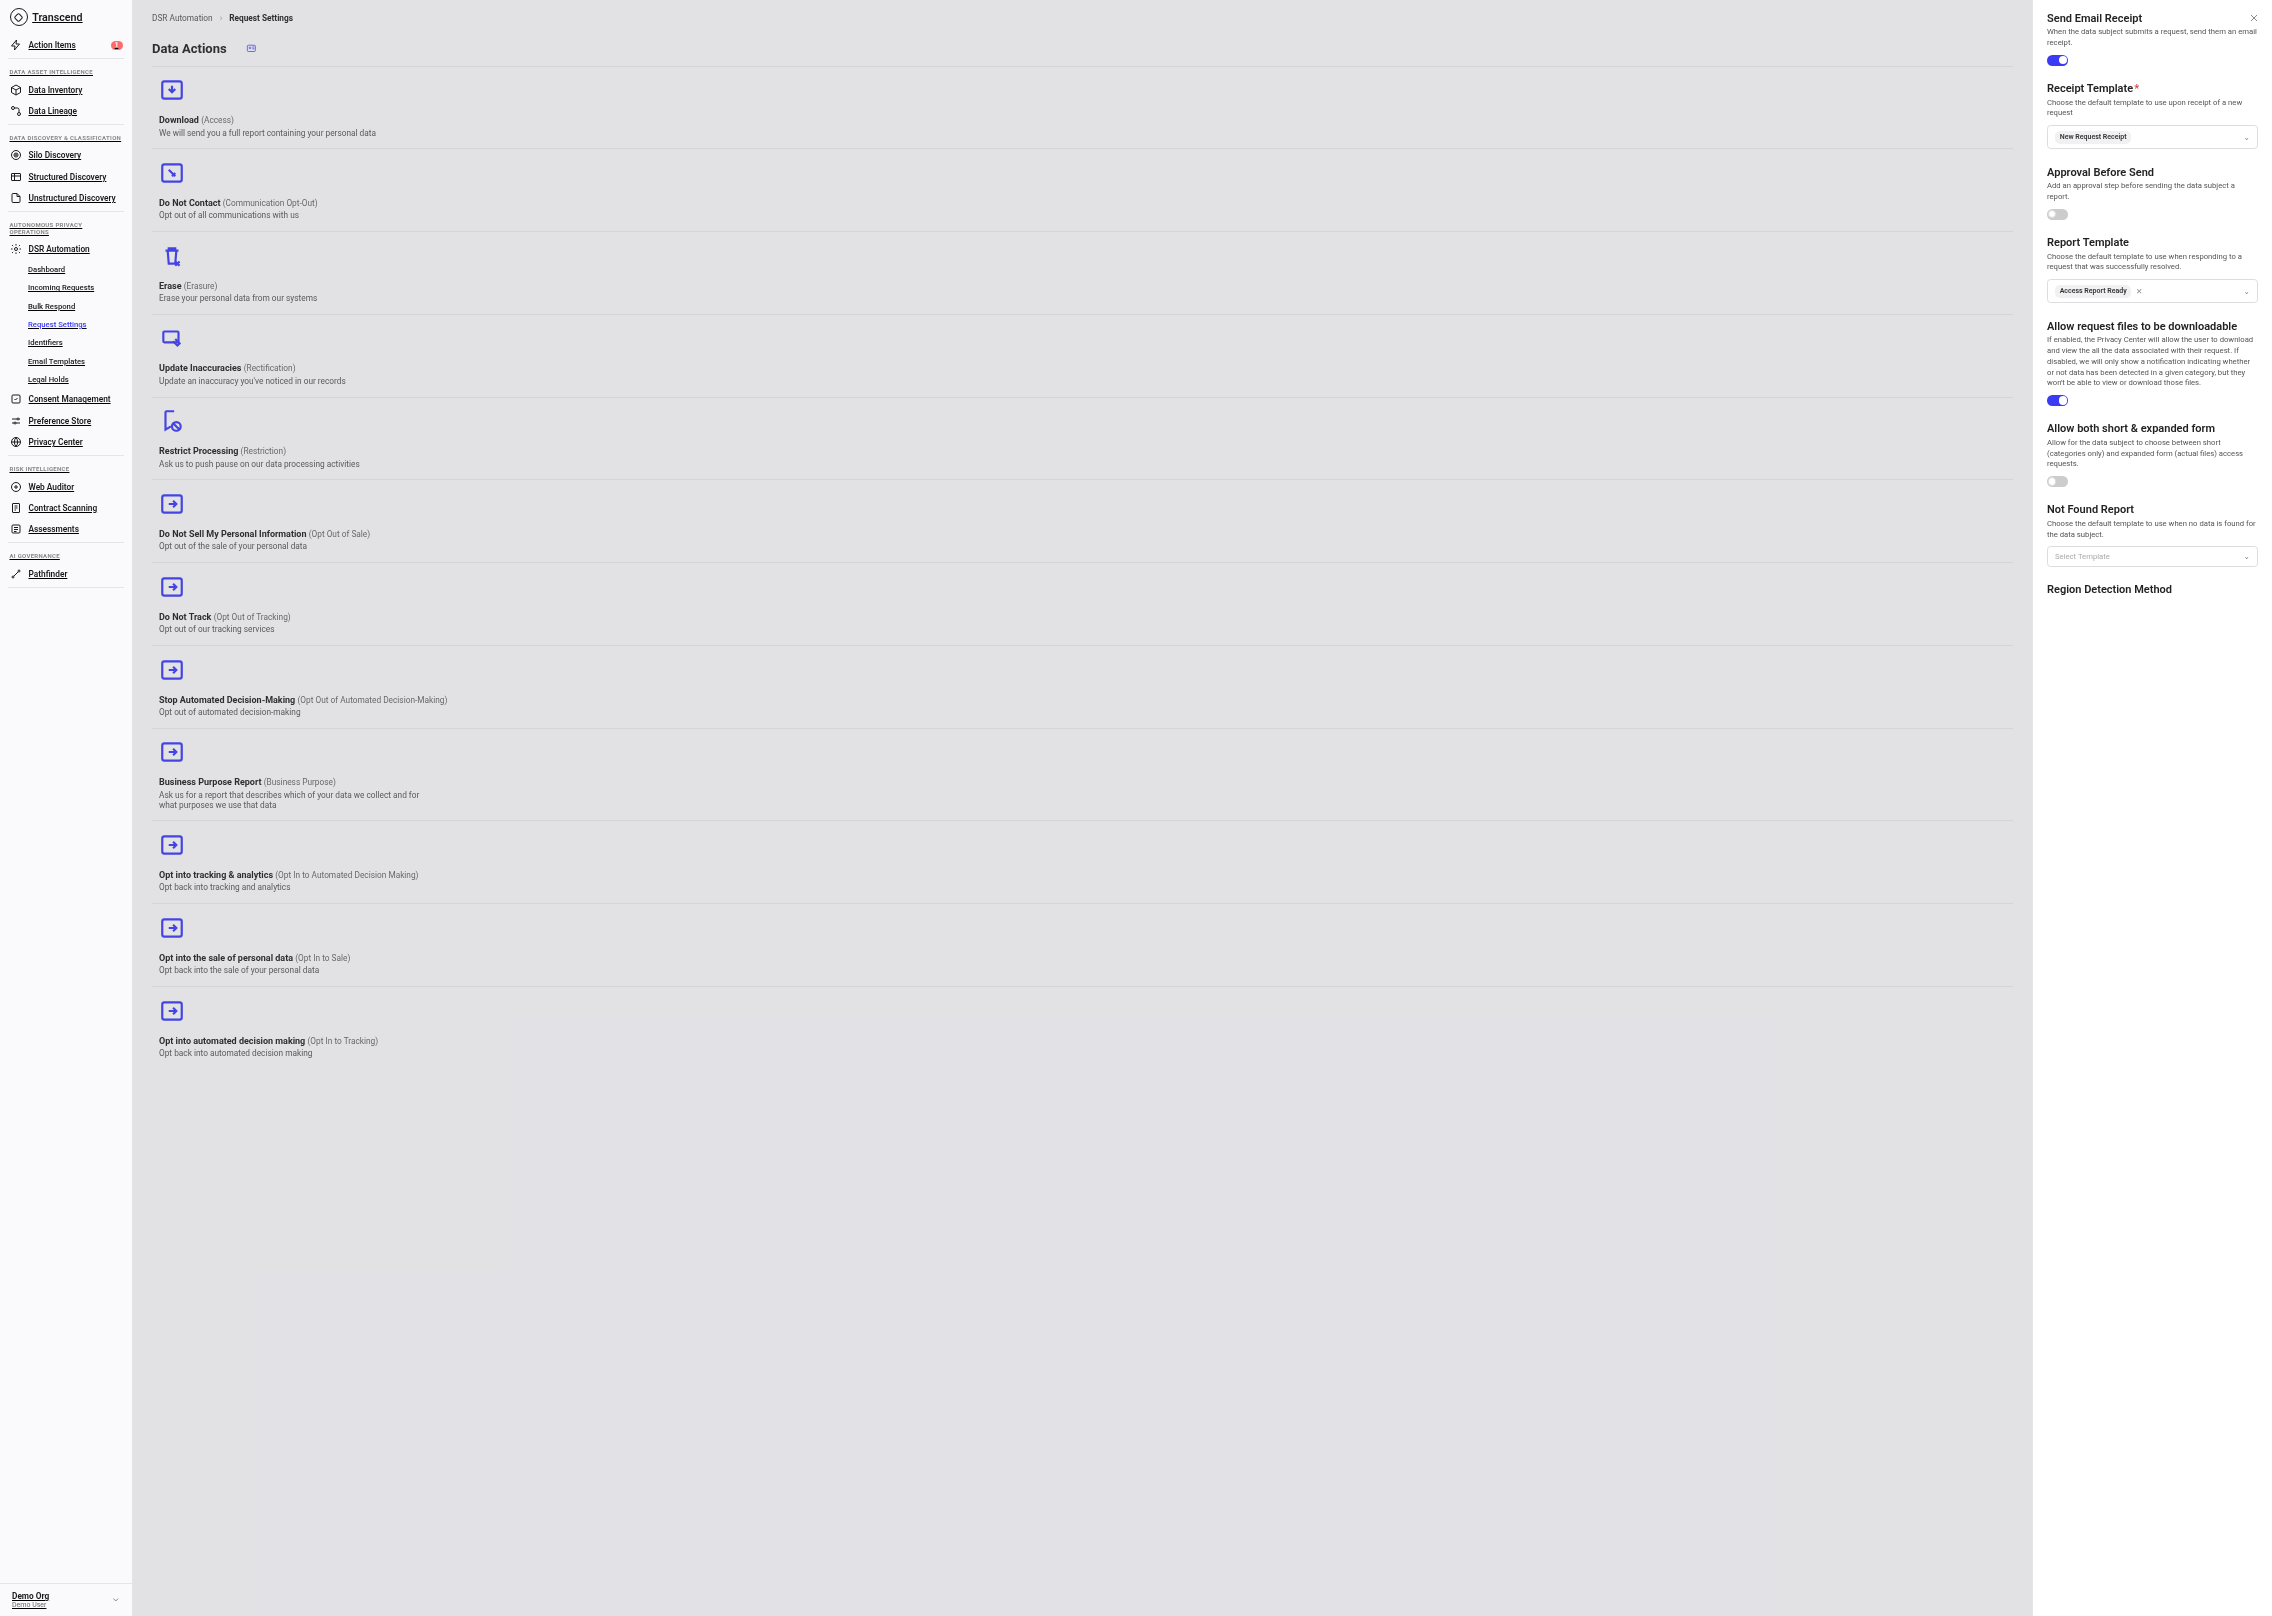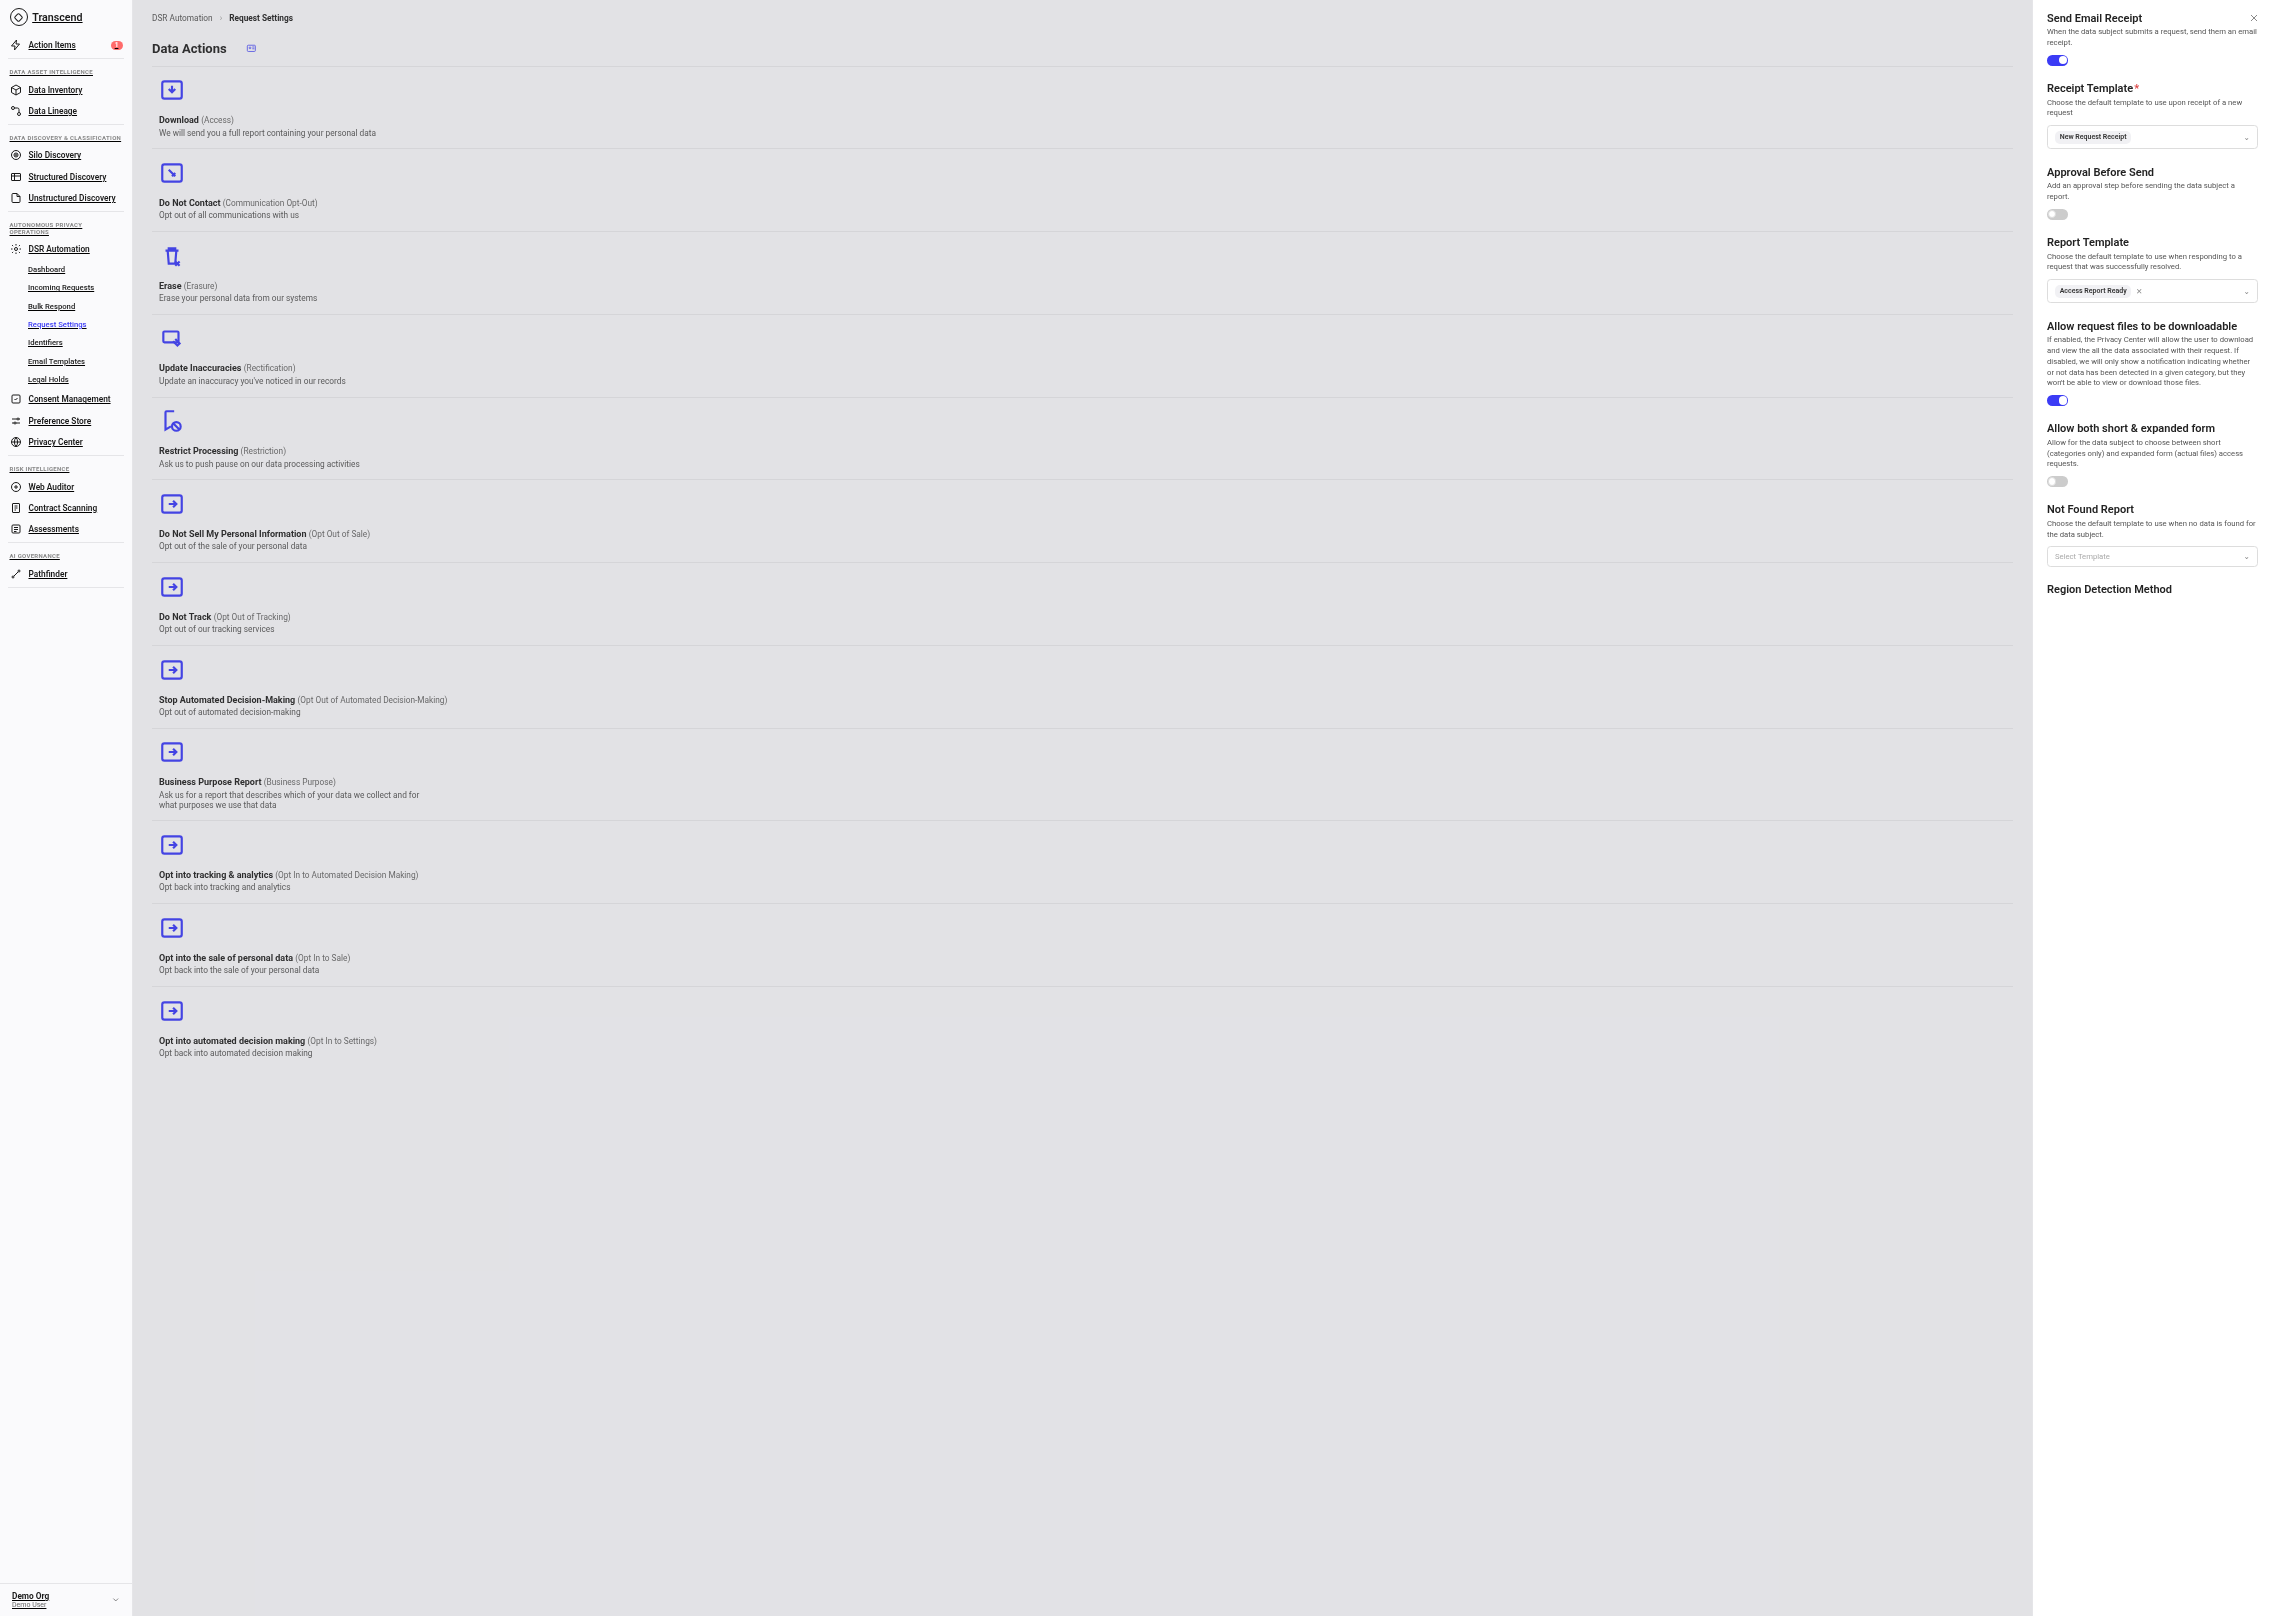--- a/index.html
+++ b/index.html
@@ -395,21 +395,21 @@
           </div>
         </div>
         <div class="action-row">
           <div class="action-icon-box">
             <svg viewBox="0 0 24 24">
               <rect x="3" y="4" width="18" height="16" rx="2"></rect>
               <path d="M9 12h7M13 9l3 3-3 3"></path>
             </svg>
           </div>
           <div class="action-text">
-            <div class="action-title">Opt into automated decision making <span class="action-alt">(Opt In to Settings)</span></div>
+            <div class="action-title">Opt into automated decision making <span class="action-alt">(Opt In to Tracking)</span></div>
             <div class="action-desc">Opt back into automated decision making</div>
           </div>
         </div>
       </div>
 </main>
 <div class="dim-overlay"></div>
 </div>
 
 <aside class="drawer">
   <svg class="drawer-close" viewBox="0 0 24 24" fill="none" stroke="currentColor" stroke-width="2">

